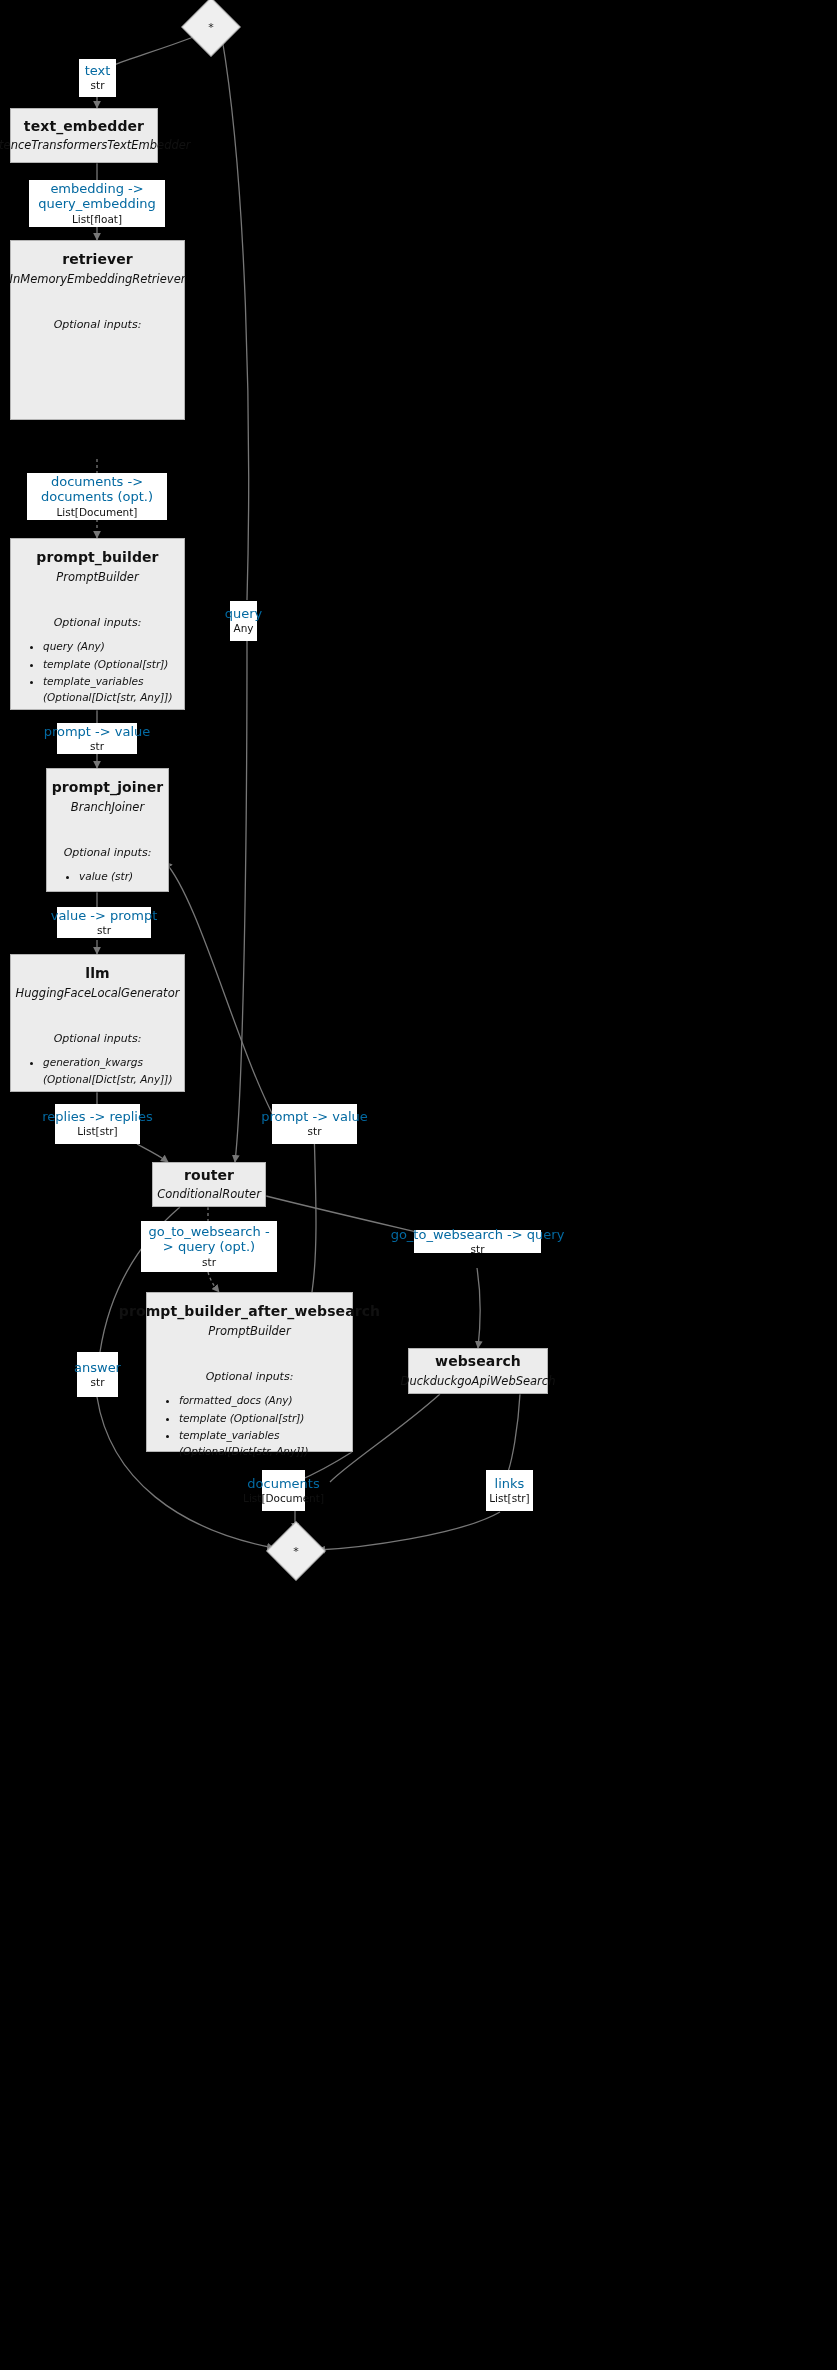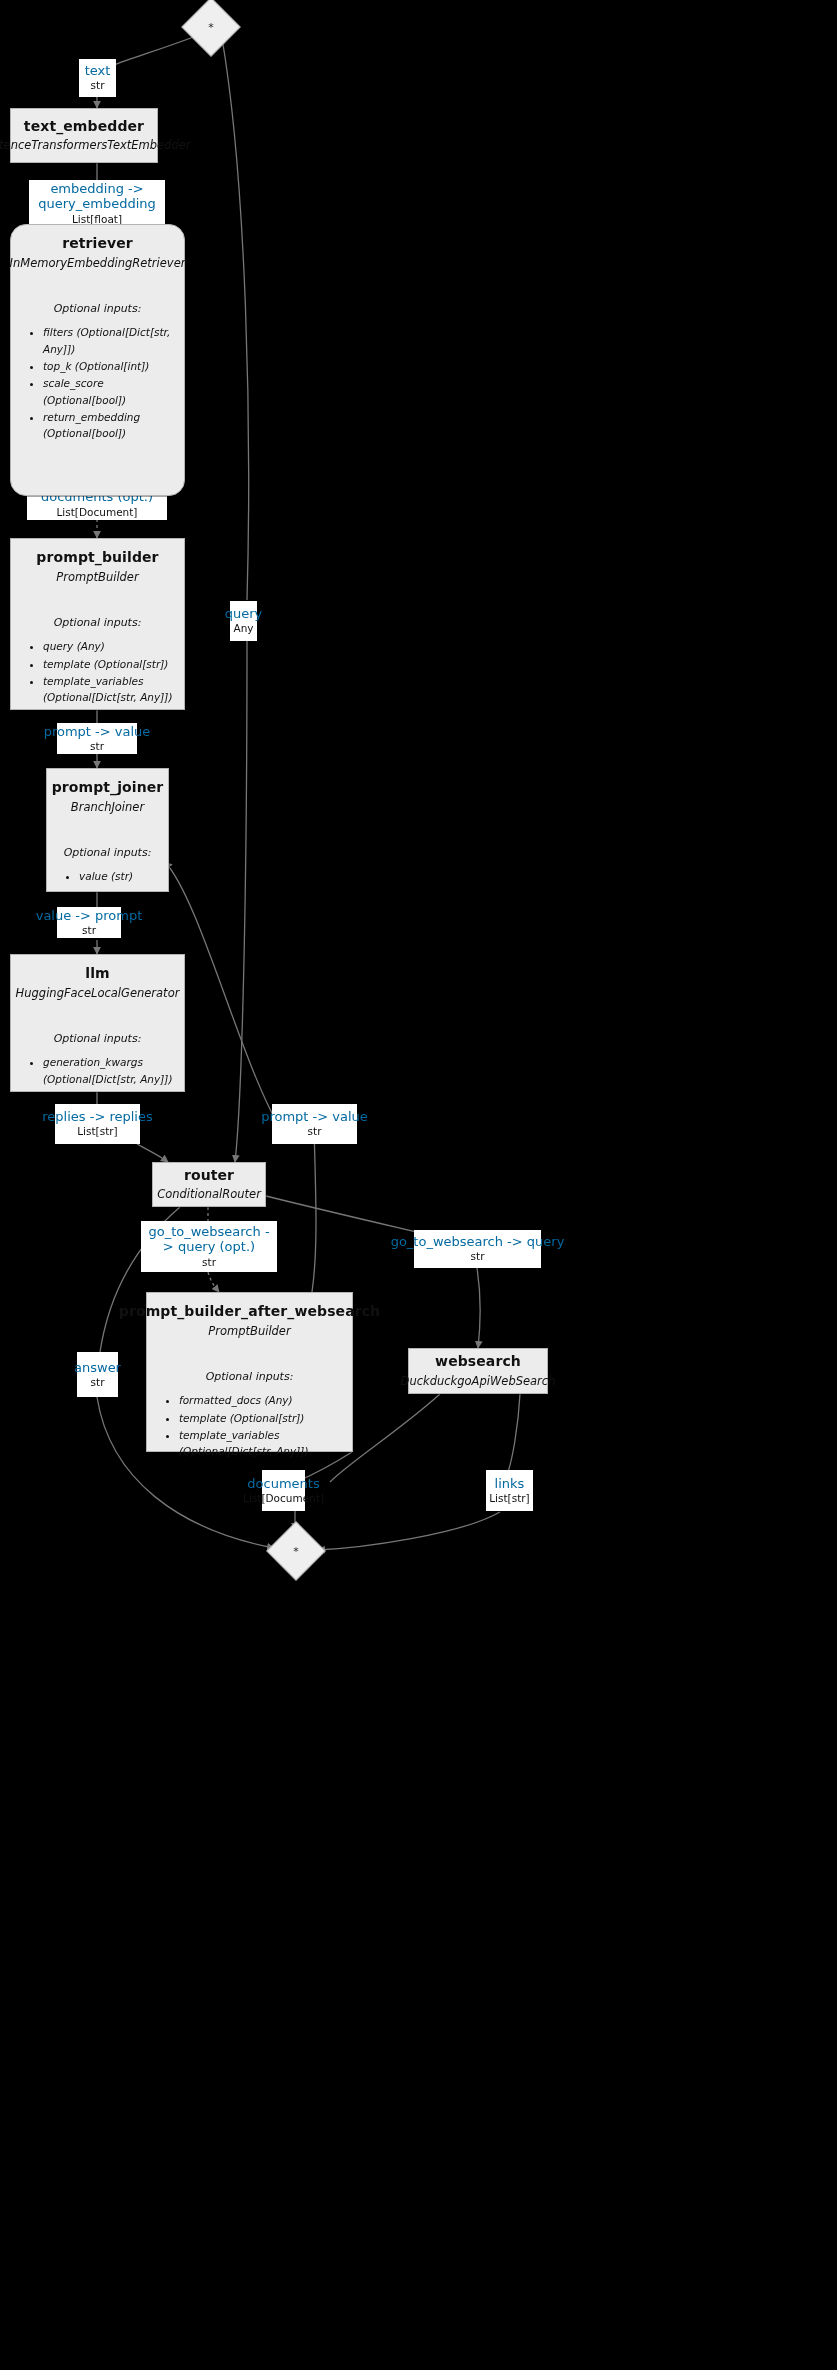--- a/index.html
+++ b/index.html
@@ -207,41 +207,41 @@
   <div class="elabel" style="left:230px;top:601px;width:27px;height:40px;">
     <span class="etop">query</span>
     <span class="etype">Any</span>
   </div>
 
   <div class="elabel" style="left:57px;top:723px;width:80px;height:31px;">
     <span class="etop">prompt -&gt; value</span>
     <span class="etype">str</span>
   </div>
 
-  <div class="elabel" style="left:57px;top:907px;width:64px;height:31px;">
+  <div class="elabel" style="left:57px;top:907px;width:94px;height:31px;">
     <span class="etop">value -&gt; prompt</span>
     <span class="etype">str</span>
   </div>
 
   <div class="elabel" style="left:55px;top:1104px;width:85px;height:40px;">
     <span class="etop">replies -&gt; replies</span>
     <span class="etype">List[str]</span>
   </div>
 
   <div class="elabel" style="left:272px;top:1104px;width:85px;height:40px;">
     <span class="etop">prompt -&gt; value</span>
     <span class="etype">str</span>
   </div>
 
   <div class="elabel" style="left:141px;top:1221px;width:136px;height:51px;">
     <span class="etop wrap">go_to_websearch -&gt; query (opt.)</span>
     <span class="etype">str</span>
   </div>
 
-  <div class="elabel" style="left:414px;top:1230px;width:127px;height:38px;">
+  <div class="elabel" style="left:414px;top:1230px;width:127px;height:23px;">
     <span class="etop">go_to_websearch -&gt; query</span>
     <span class="etype">str</span>
   </div>
 
   <div class="elabel" style="left:77px;top:1352px;width:41px;height:45px;">
     <span class="etop">answer</span>
     <span class="etype">str</span>
   </div>
 
   <div class="elabel" style="left:262px;top:1470px;width:43px;height:41px;">
@@ -252,30 +252,24 @@
   <div class="elabel" style="left:486px;top:1470px;width:47px;height:41px;align-items:center;">
     <span class="etop">links</span>
     <span class="etype">List[str]</span>
   </div>
 
   <div class="node" style="left:10px;top:108px;width:148px;height:55px;justify-content:center;">
     <div class="nname">text_embedder</div>
     <div class="ntype">SentenceTransformersTextEmbedder</div>
   </div>
 
-  <div class="node" style="left:10px;top:224px;width:175px;height:272px;border-radius:16px;">
+  <div class="node" style="left:10px;top:240px;width:175px;height:180px;">
     <div class="nname">retriever</div>
     <div class="ntype">InMemoryEmbeddingRetriever</div>
     <div class="opt-title">Optional inputs:</div>
-    <ul class="opts">
-      <li>filters (Optional[Dict[str, Any]])</li>
-      <li>top_k (Optional[int])</li>
-      <li>scale_score (Optional[bool])</li>
-      <li>return_embedding (Optional[bool])</li>
-    </ul>
   </div>
 
   <div class="node" style="left:10px;top:538px;width:175px;height:172px;">
     <div class="nname">prompt_builder</div>
     <div class="ntype">PromptBuilder</div>
     <div class="opt-title">Optional inputs:</div>
     <ul class="opts">
       <li>query (Any)</li>
       <li>template (Optional[str])</li>
       <li>template_variables (Optional[Dict[str, Any]])</li>

